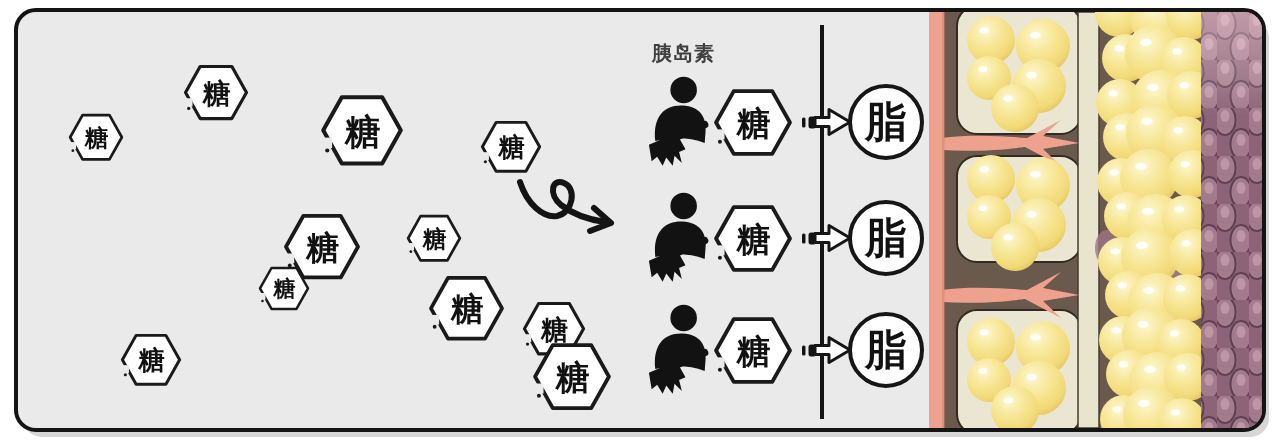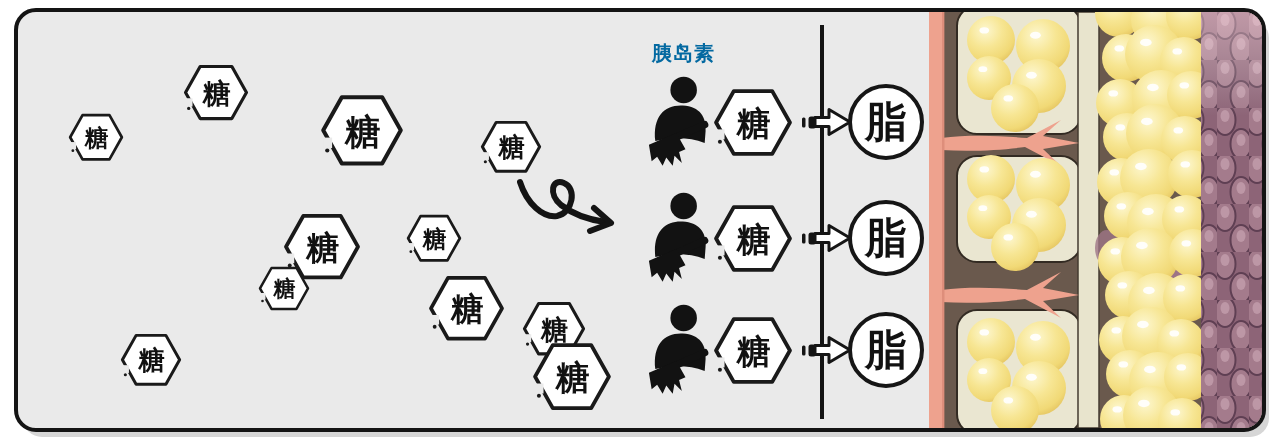--- a/index.html
+++ b/index.html
@@ -6,21 +6,21 @@
   *{box-sizing:border-box;}
   .canvas{position:relative;width:1280px;height:448px;background:#ffffff;overflow:hidden;
           font-family:"DejaVu Sans","Liberation Sans",sans-serif;color:#151515;}
   .panel{position:absolute;left:14px;top:8px;width:1252px;height:424px;
          border:4px solid #141414;border-radius:22px;background:#eaeaea;
          box-shadow:6px 8px 0 -3px #d6d6d6;}
   .hex{position:absolute;overflow:visible;}
   .curly-arrow{position:absolute;left:497px;top:156px;width:114px;height:78px;}
   .membrane{position:absolute;left:802px;top:13px;width:4px;height:394px;background:#141414;}
   .insulin-label{position:absolute;left:634px;top:28px;font-size:20px;font-weight:600;
-                 letter-spacing:1px;color:#0369a1;}
+                 letter-spacing:1px;color:#404040;}
   .row{position:absolute;left:628px;width:286px;height:100px;}
   .person{position:absolute;left:2px;top:2px;width:64px;height:94px;}
   .row-hex{position:absolute;left:67px;top:16px;width:80px;height:69px;overflow:visible;}
   .marks{position:absolute;left:156px;top:44px;width:14px;height:13px;}
   .block-arrow{position:absolute;left:168px;top:34px;width:38px;height:32px;}
   .fat-circle{position:absolute;left:202px;top:12px;width:76px;height:76px;background:#ffffff;
               border:4px solid #161616;border-radius:50%;display:flex;align-items:center;
               justify-content:center;font-size:42px;font-weight:700;color:#111;}
   .adipose-wrap{position:absolute;right:0;top:0;width:333px;height:416px;
                 border-radius:0 18px 18px 0;overflow:hidden;}

